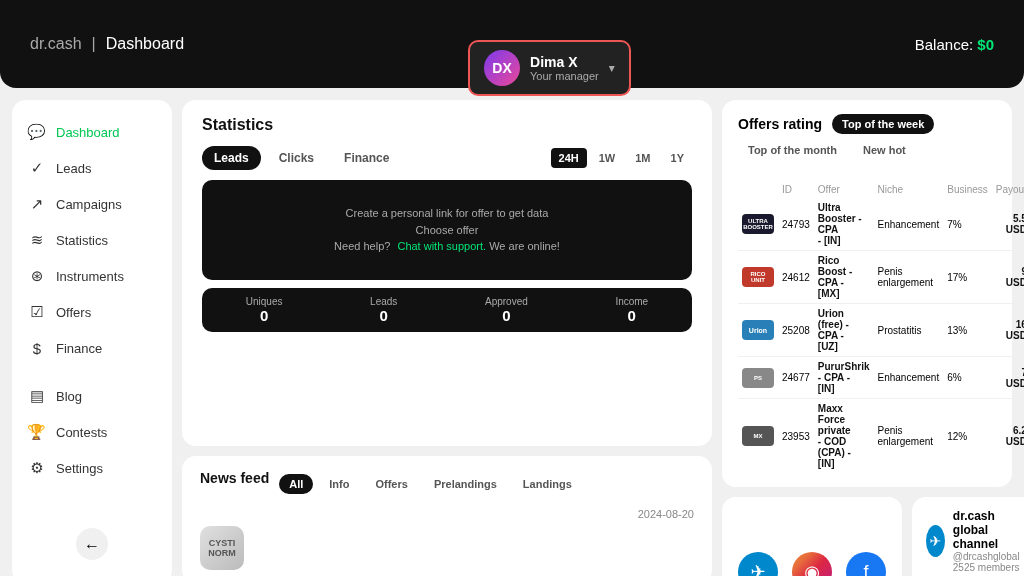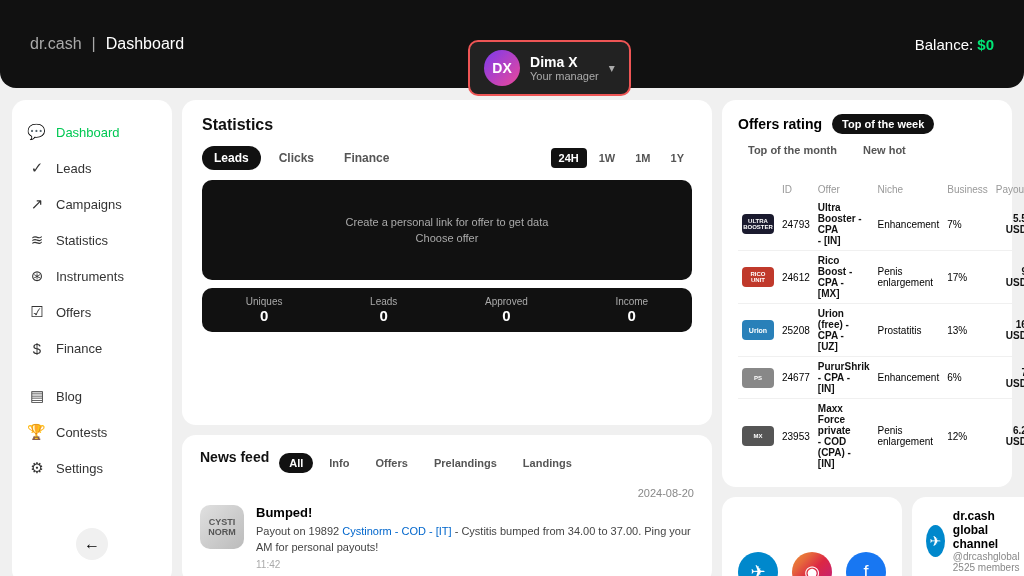--- a/index.html
+++ b/index.html
@@ -191,20 +191,25 @@
         <div class="time-tabs">
           <button class="time-tab active">24H</button>
           <button class="time-tab">1W</button>
           <button class="time-tab">1M</button>
           <button class="time-tab">1Y</button>
         </div>
       </div>
       <div class="graph-placeholder">
         <p>Create a personal link for offer to get data</p>
         <p>Choose offer</p>
+        <p>
+          <span>Need help?</span>
+          <a href="#" style="color:#00e676; margin-left:4px;">Chat with support.</a>
+          <span> We are online!</span>
+        </p>
       </div>
       <div class="stats-bottom">
         <div class="stat-item">
           <div class="stat-label">Uniques</div>
           <div class="stat-value">0</div>
         </div>
         <div class="stat-item">
           <div class="stat-label">Leads</div>
           <div class="stat-value">0</div>
         </div>
@@ -228,29 +233,20 @@
           <button class="news-tab">Offers</button>
           <button class="news-tab">Prelandings</button>
           <button class="news-tab">Landings</button>
         </div>
       </div>
       <div class="news-date">2024-08-20</div>
       <div class="news-item">
         <div class="news-logo">
           <span>CYSTI<br>NORM</span>
         </div>
-        <div class="news-content">
-          <h4>Bumped!</h4>
-          <p>
-            <span>Payout on 19892 </span>
-            <a href="#">Cystinorm - COD - [IT]</a>
-            <span> - Cystitis bumped from 34.00 to 37.00. Ping your AM for personal payouts!</span>
-          </p>
-          <div class="news-time">11:42</div>
-        </div>
       </div>
     </div>
 
   </div>
 
   <div class="right-panel">
 
     <div class="offers-card">
       <div class="offers-header">
         <span class="offers-title">Offers rating</span>

